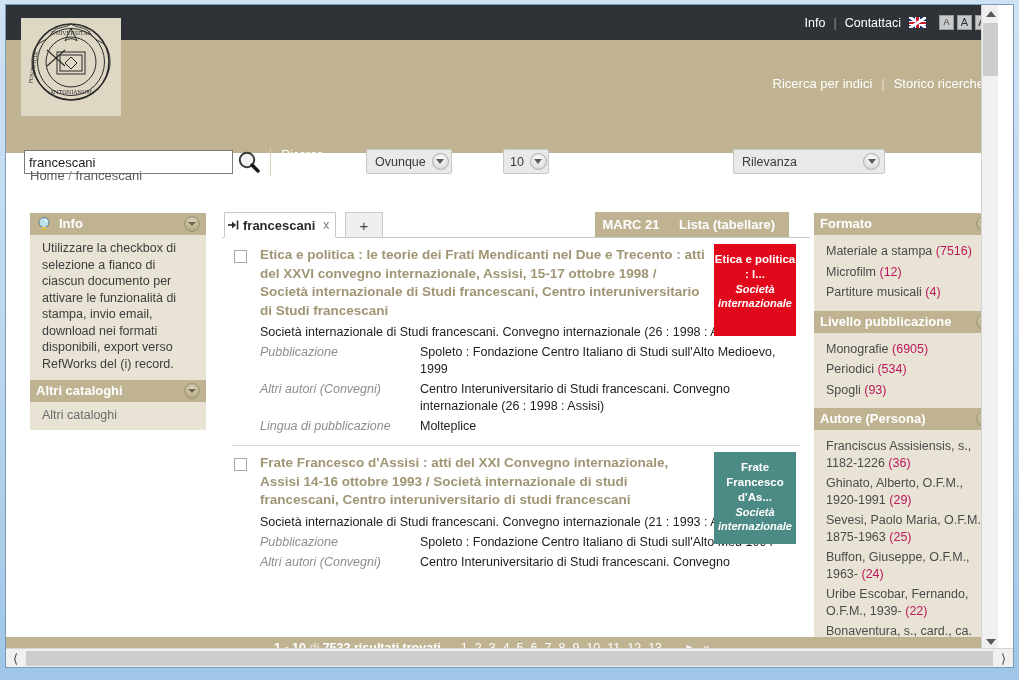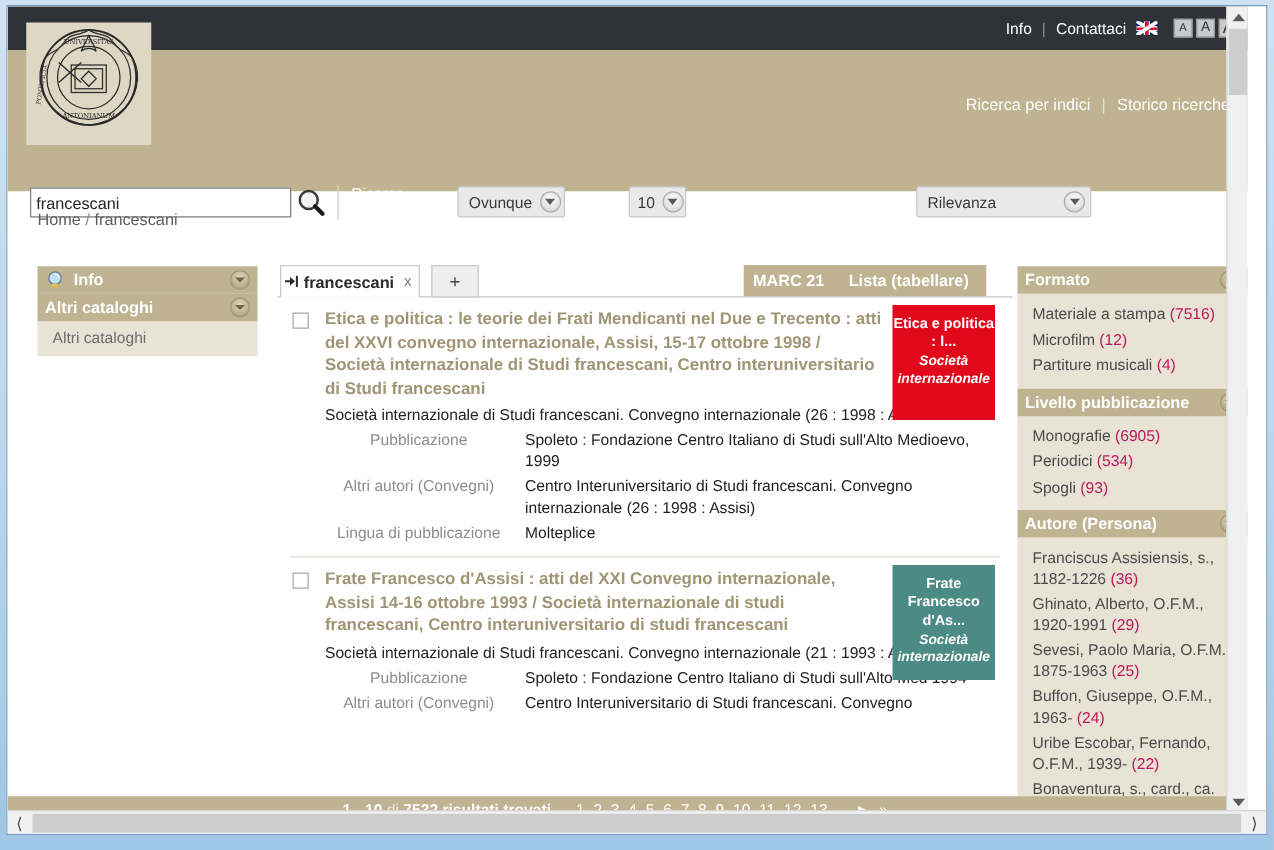--- a/index.html
+++ b/index.html
@@ -182,21 +182,21 @@
   }
   .sel-arrow::after {
     content: "";
     width: 0; height: 0;
     border-left: 4px solid transparent;
     border-right: 4px solid transparent;
     border-top: 5px solid #5a5a5a;
   }
   #sel-ovunque { left: 360px; top: 109px; width: 86px; }
   #sel-count   { left: 497px; top: 109px; width: 46px; padding-left: 6px;}
-  #sel-sort    { left: 727px; top: 109px; width: 140px; }
+  #sel-sort    { left: 727px; top: 109px; width: 152px; }
   .inline-label {
     position: absolute;
     font-size: 12.5px;
     color: #ffffff;
     top: 115px;
   }
   #lbl-mostra { left: 453px; }
   #lbl-risultati { left: 549px; }
 
   
@@ -391,22 +391,23 @@
   .rec-row {
     display: flex;
     font-size: 12.5px;
     line-height: 17px;
     margin-top: 3px;
   }
   .rec-lbl {
     width: 160px;
     flex: none;
     color: #8d8d8d;
-    text-align: center;
+    text-align: left;
     padding-right: 10px;
+    font-style: italic;
   }
   .rec-val {
     color: #1d1d1d;
   }
   .cover {
     position: absolute;
     right: 4px; top: 6px;
     width: 82px; height: 92px;
     color: #ffffff;
     text-align: center;
@@ -605,20 +606,21 @@
           <svg width="16" height="16" viewBox="0 0 16 16">
             <circle cx="8" cy="6.5" r="5" fill="#bfe0f0" stroke="#5f7c8c" stroke-width="1"></circle>
             <path d="M8 3.2 a3.3 3.3 0 0 1 3 3.3" fill="none" stroke="#ffffff" stroke-width="1"></path>
             <rect x="5.6" y="11" width="4.8" height="1.5" fill="#e8c94a"></rect>
             <rect x="6.1" y="12.8" width="3.8" height="1.4" fill="#d9b93a"></rect>
           </svg>
         </span>
         <span>Info</span>
         <span class="collapse-dot"></span>
       </div>
+      <div class="panel-body">Utilizzare la checkbox di selezione a fianco di ciascun documento per attivare le funzionalità di stampa, invio email, download nei formati disponibili, export verso RefWorks del (i) record.</div>
 
       <div class="panel-header">
         <span>Altri cataloghi</span>
         <span class="collapse-dot"></span>
       </div>
       <div class="panel-body compact">
         <span class="altri-link">Altri cataloghi</span>
       </div>
     </div>
 

